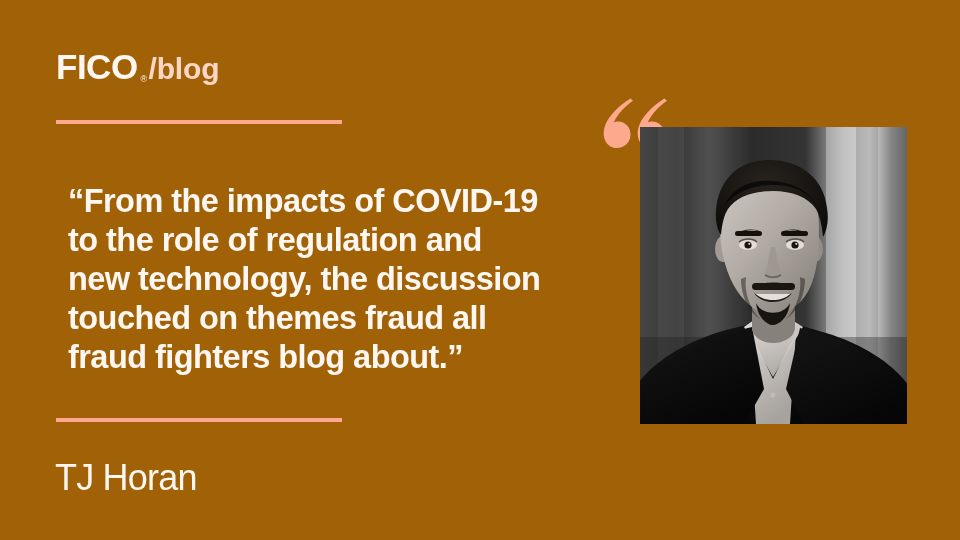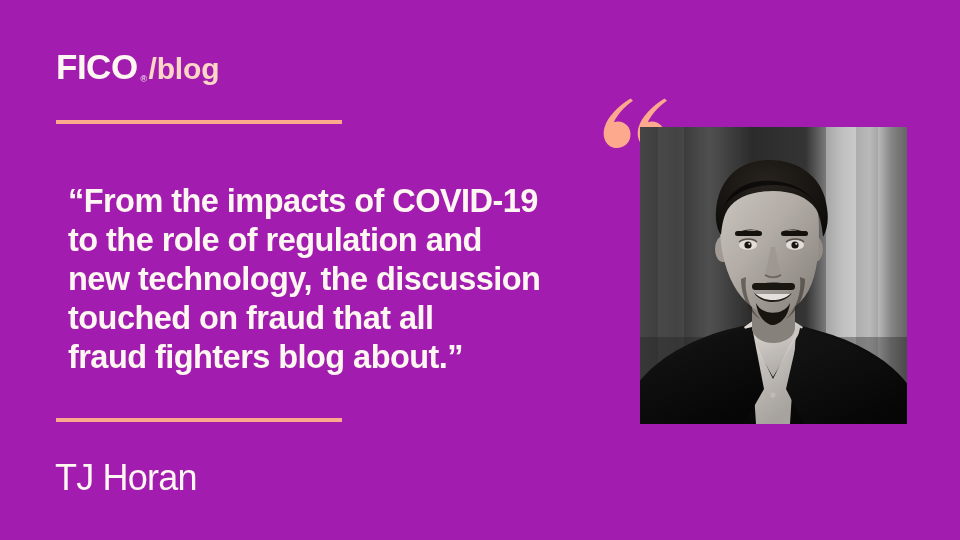--- a/index.html
+++ b/index.html
@@ -6,21 +6,21 @@
   html, body {
     margin: 0;
     padding: 0;
     background: #ffffff;
   }
 
   .card {
     position: relative;
     width: 960px;
     height: 540px;
-    background: #a21caf;
+    background: #a16207;
     overflow: hidden;
     font-family: "Liberation Sans", sans-serif;
     -webkit-font-smoothing: antialiased;
   }
 
   
   .brand {
     position: absolute;
     left: 56px;
     top: 49px;
@@ -130,21 +130,21 @@
     </span>
     <span class="brand-blog">/blog</span>
   </div>
 
   <div class="rule rule-top"></div>
 
   <blockquote class="quote">
     <span class="ln">“From the impacts of COVID-19</span>
     <span class="ln">to the role of regulation and</span>
     <span class="ln">new technology, the discussion</span>
-    <span class="ln">touched on fraud that all</span>
+    <span class="ln">touched on themes fraud all</span>
     <span class="ln">fraud fighters blog about.”</span>
   </blockquote>
 
   <div class="rule rule-bottom"></div>
 
   <p class="attrib">TJ Horan</p>
 
   <div class="quote-mark">
     <svg width="70" height="52" viewBox="0 0 70 52" xmlns="http://www.w3.org/2000/svg">
       <g fill="#FCA98D">

